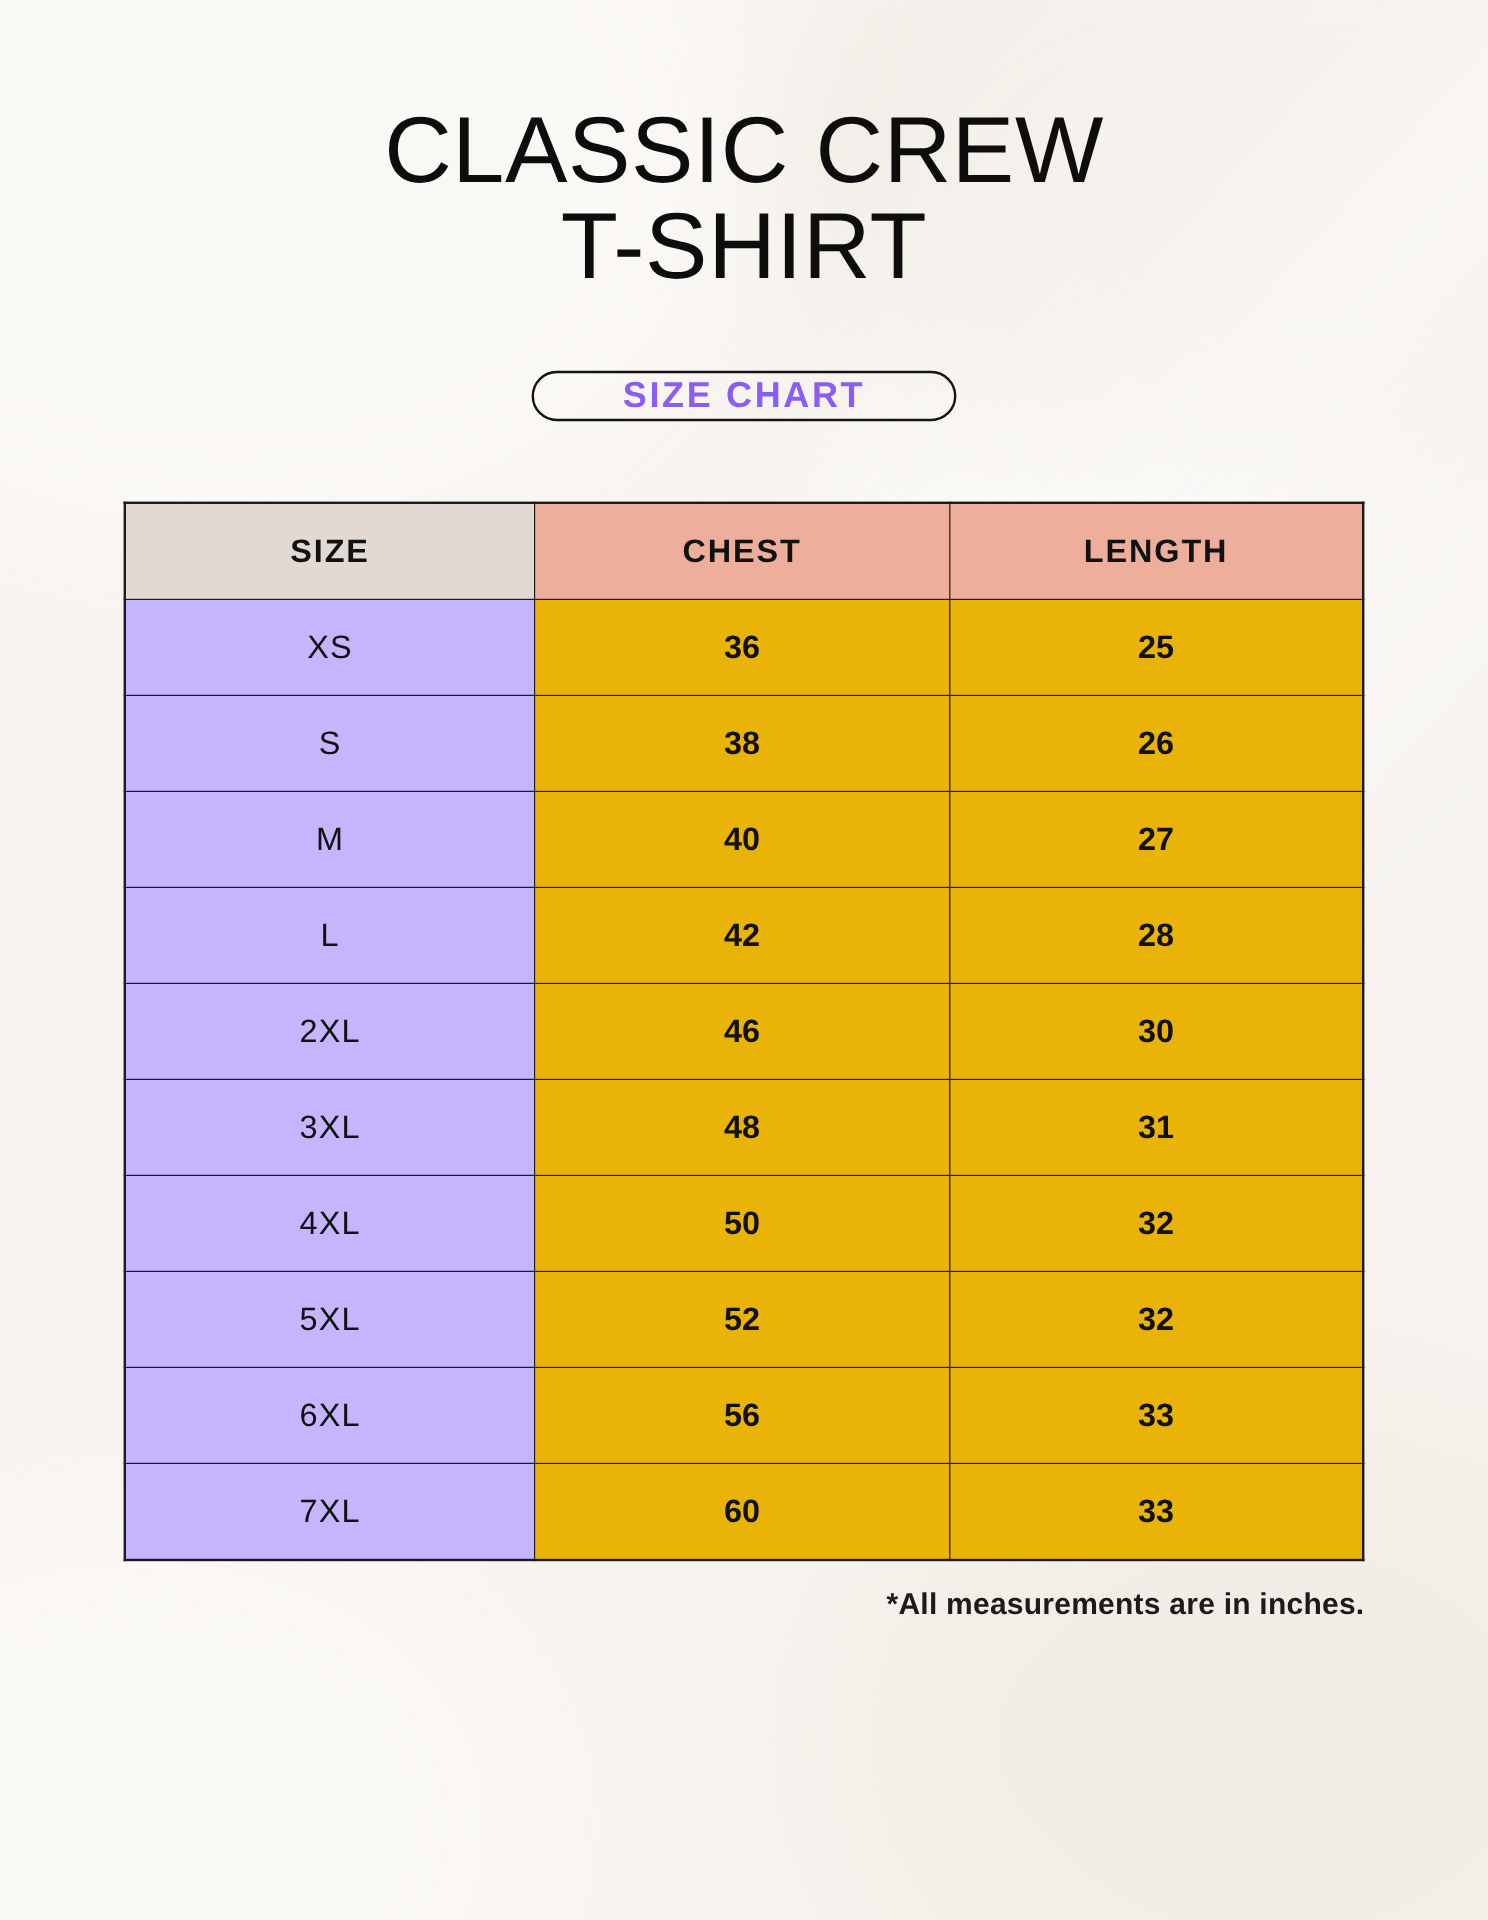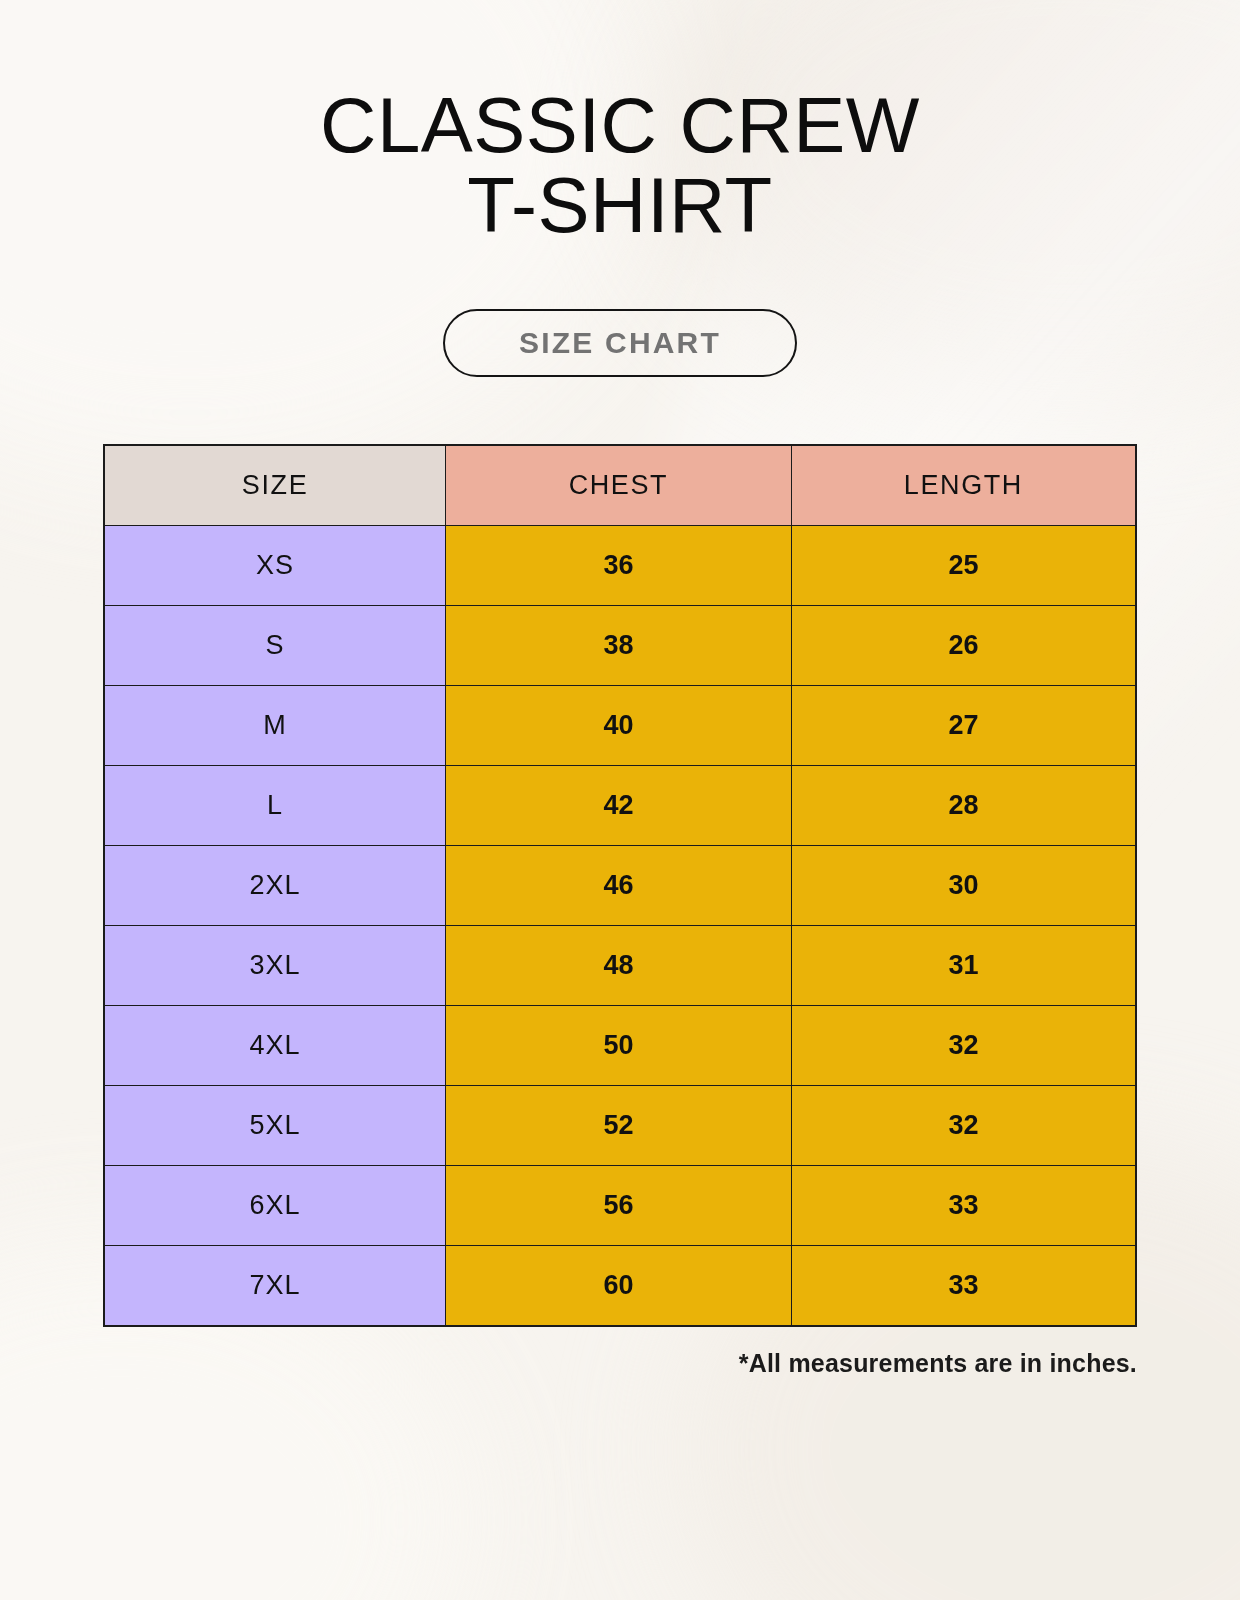--- a/index.html
+++ b/index.html
@@ -84,26 +84,26 @@
   }
 
   .badge-wrap {
     display: flex;
     justify-content: center;
     margin-top: 64px;
   }
   .badge {
     border: 2px solid #141414;
     border-radius: 60px;
-    padding: 15px 74px;
+    padding: 2px 74px;
     font-size: 30px;
     font-weight: bold;
     letter-spacing: 2.2px;
     background: transparent;
-    color: #737373;
+    color: #8b5cf6;
   }
 
   .table-wrap {
     margin: 67px auto 0 auto;
     width: 1034px;
   }
   table.size-table {
     width: 100%;
     border-collapse: collapse;
     table-layout: fixed;
@@ -115,21 +115,21 @@
 
   table.size-table th,
   table.size-table td {
     border: 1px solid #1b1b1b;
     height: 77px;
     text-align: center;
     vertical-align: middle;
     font-size: 27px;
   }
   thead th {
-    font-weight: normal;
+    font-weight: bold;
     letter-spacing: 1.6px;
     font-size: 28px;
   }
   th.head-size {
     background: #e2d9d3;
   }
   th.head-measure {
     background: #edaf9c;
   }
   td.cell-size {

